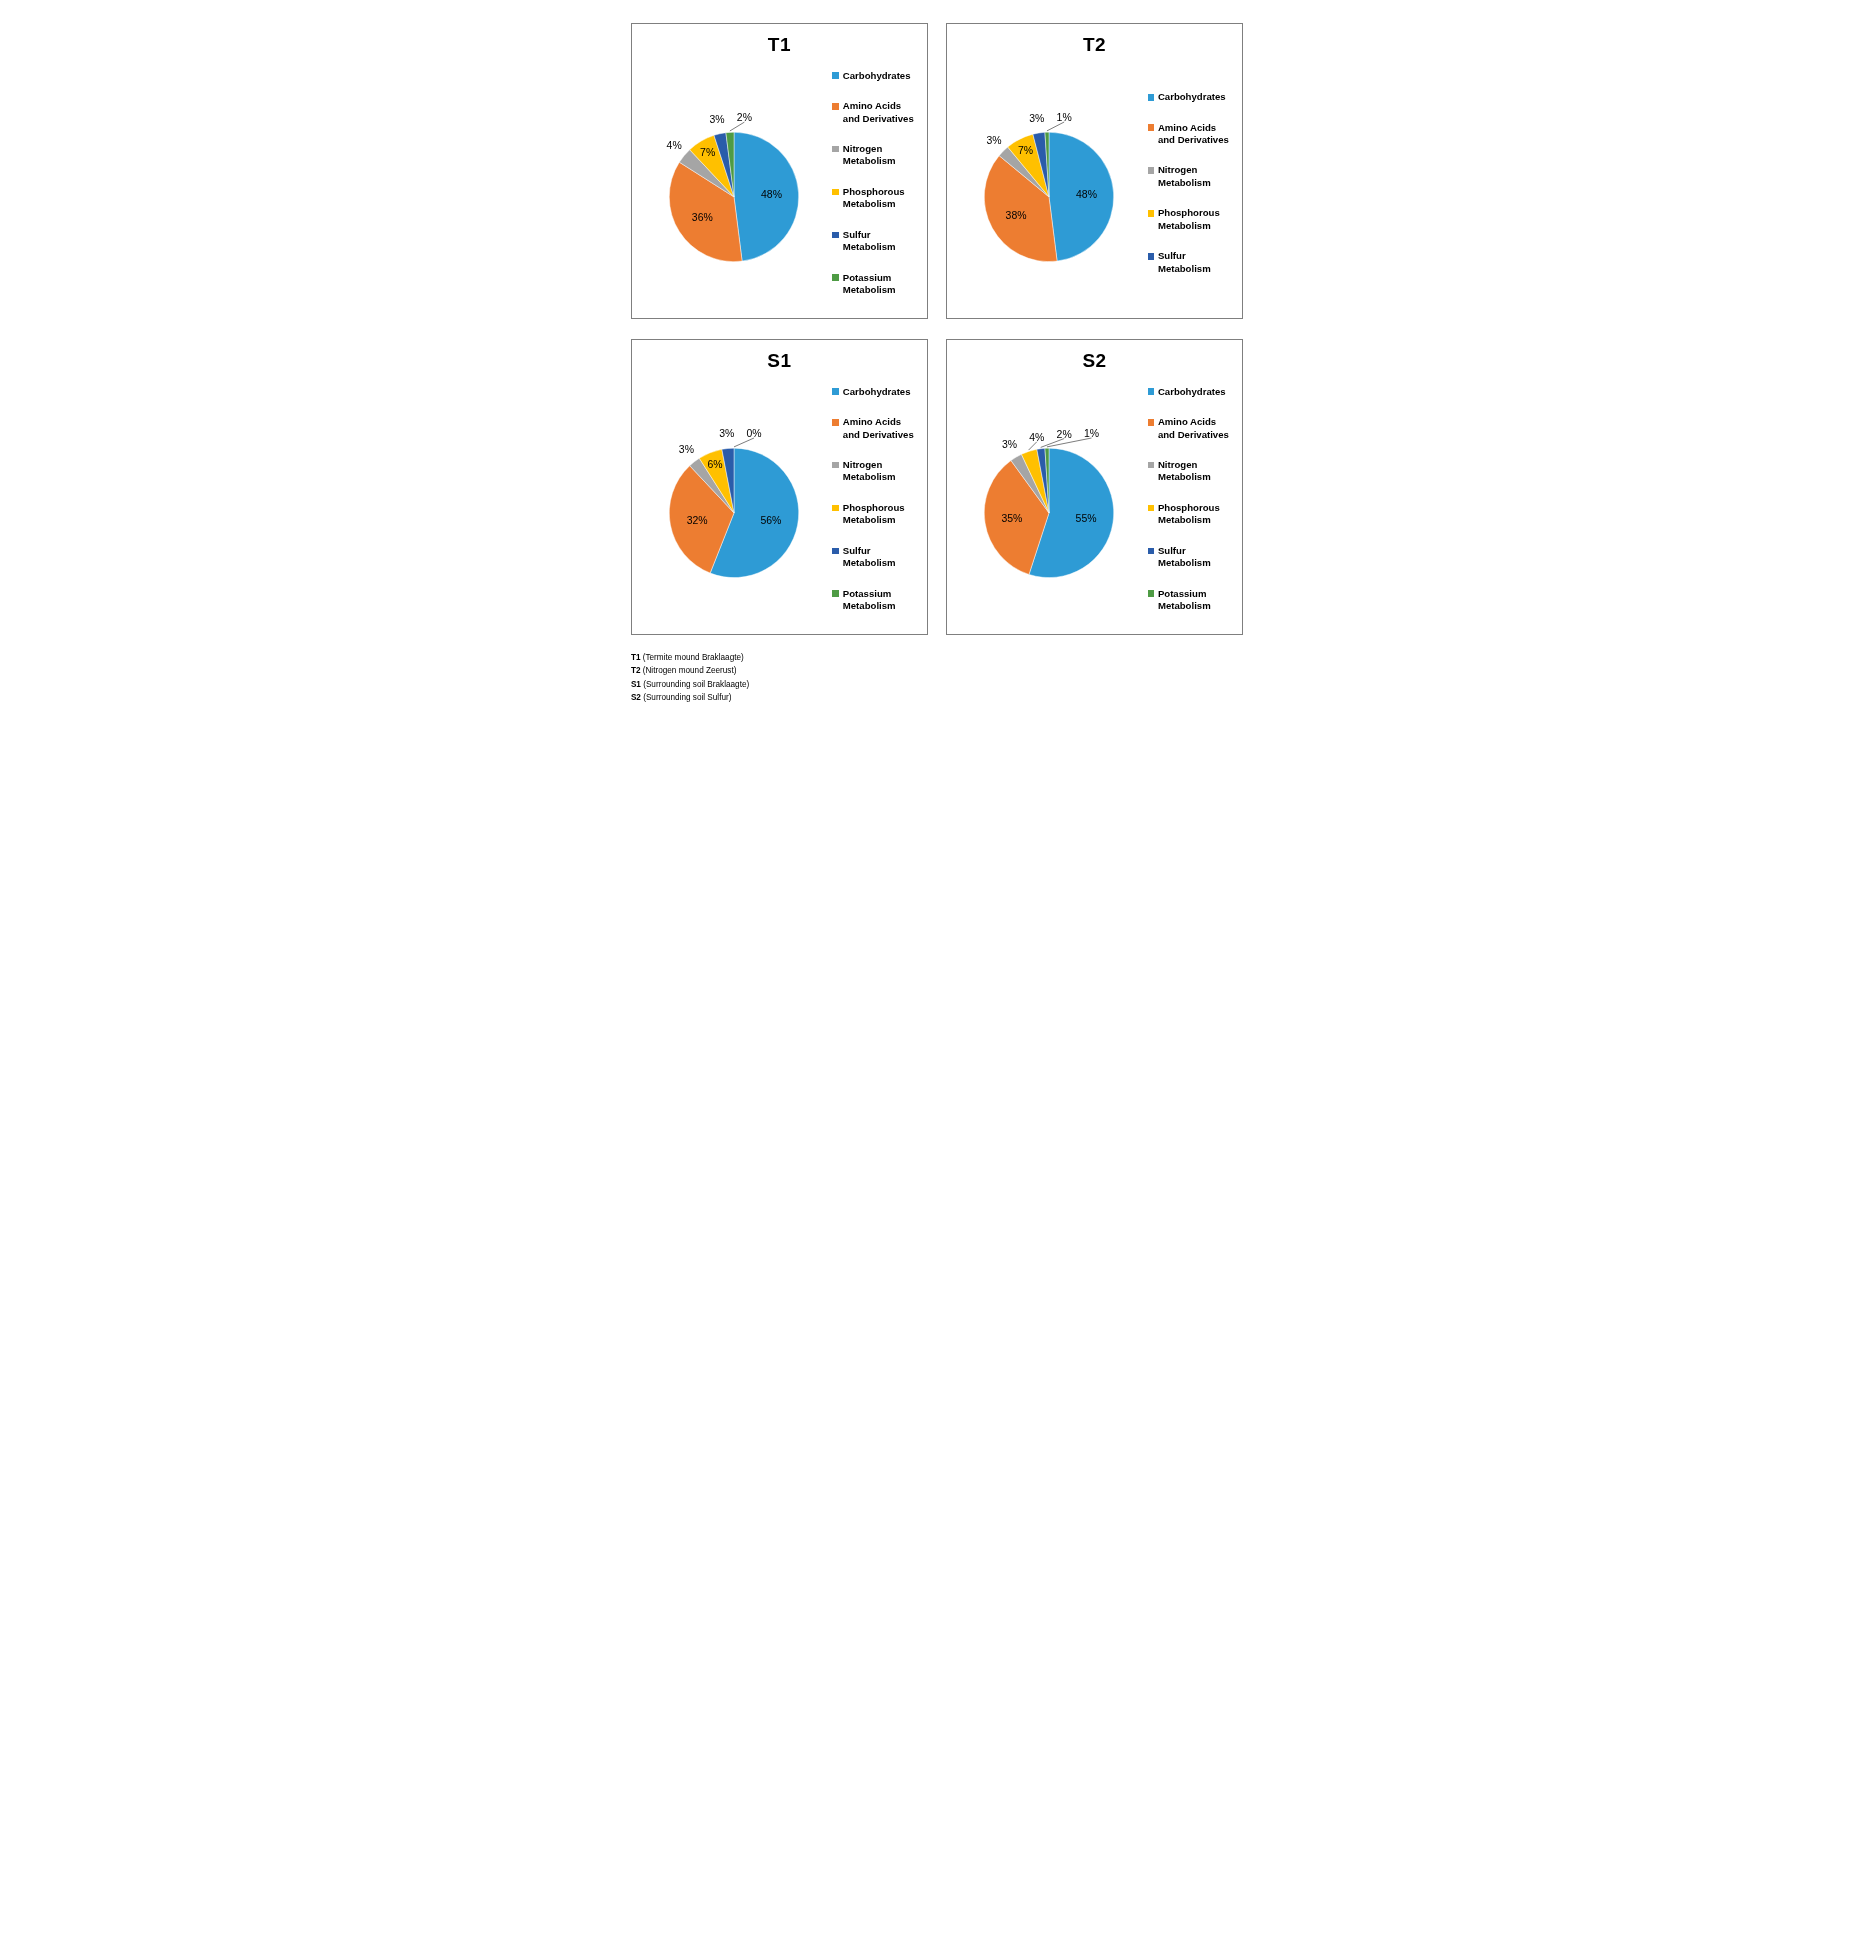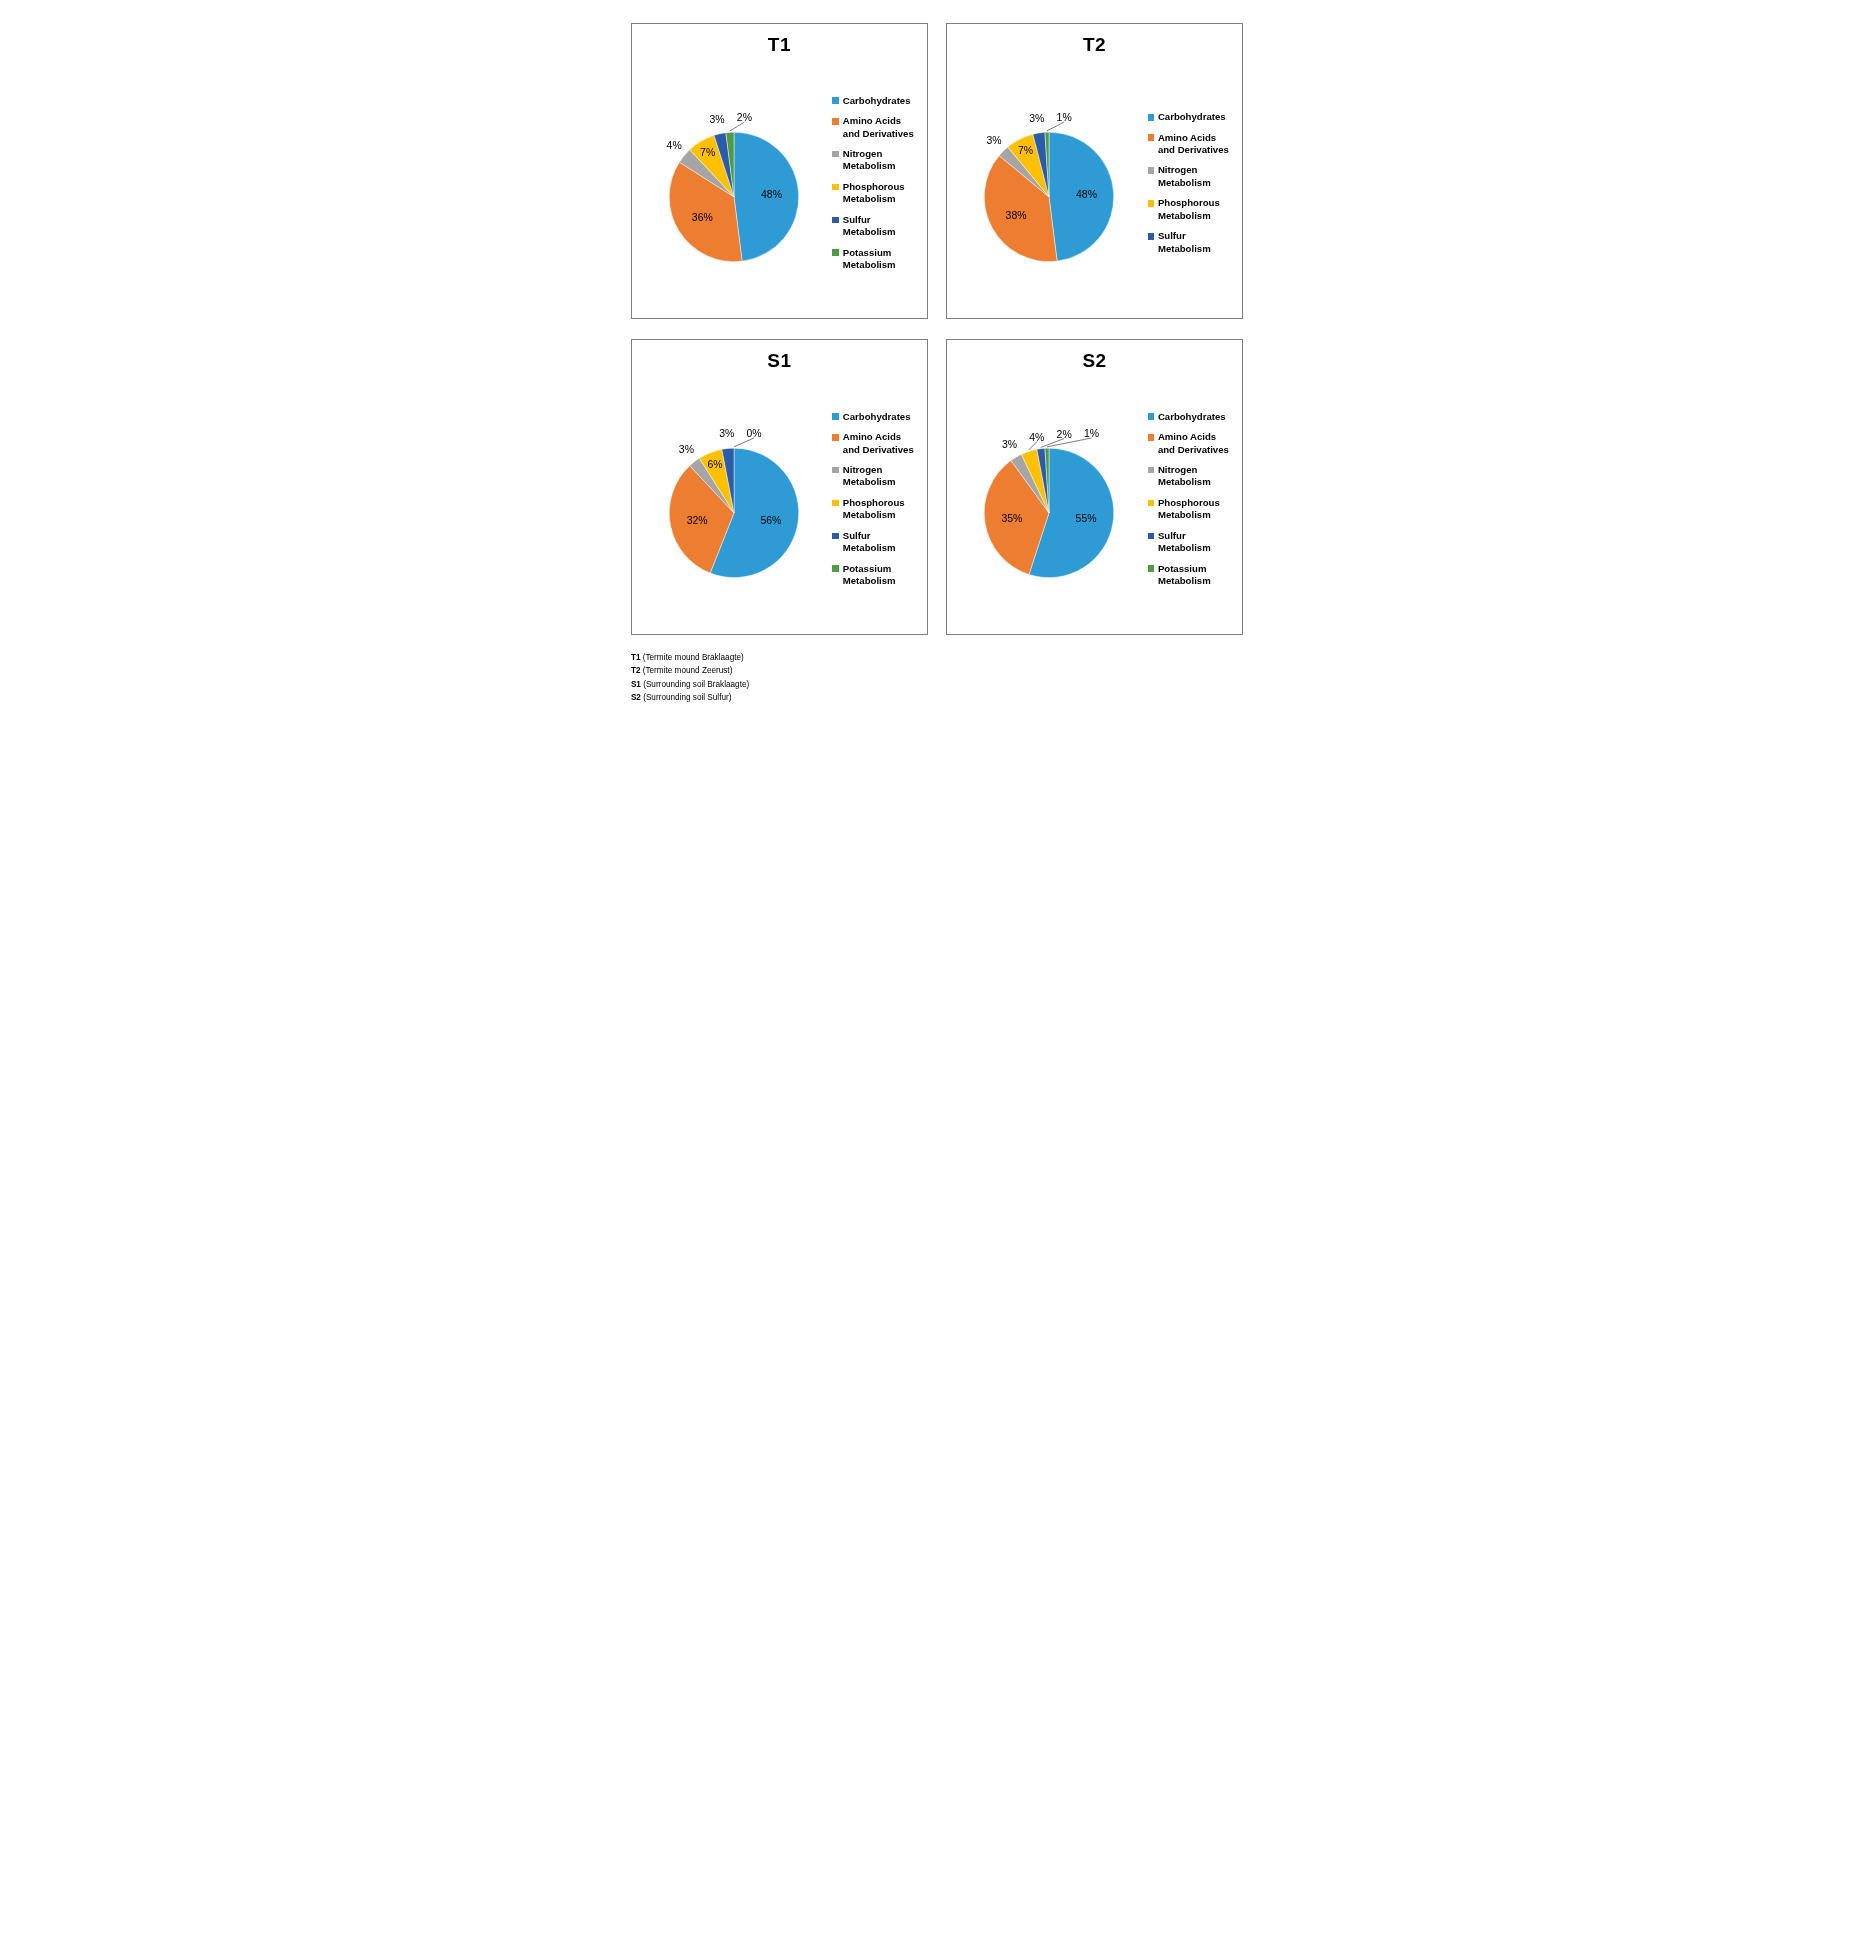--- a/index.html
+++ b/index.html
@@ -50,21 +50,21 @@
   svg.pie text.pct {
     font-family: "Liberation Sans", sans-serif;
     font-size: 23px;
     fill: #000;
   }
   .legend {
     flex: 0 0 91px;
     list-style: none;
     display: flex;
     flex-direction: column;
-    gap: 8px;
+    gap: 18px;
     padding-right: 2.7px;
     margin-top: -4.6px;
   }
   .legend li {
     display: flex;
     align-items: flex-start;
     gap: 3.6px;
     font-size: 9.6px;
     font-weight: bold;
     line-height: 1.3;
@@ -285,19 +285,19 @@
             </li>
           </ul>
       </div>
     </section>
 
   </div>
 
   <div class="footnotes">
     <div class="footnotes-inner">
         <div><span class="footnote-label">T1</span><span> (Termite mound Braklaagte)</span></div>
-        <div><span class="footnote-label">T2</span><span> (Termite mound Zeerust)</span></div>
+        <div><span class="footnote-label">T2</span><span> (Nitrogen mound Zeerust)</span></div>
         <div><span class="footnote-label">S1</span><span> (Surrounding soil Braklaagte)</span></div>
         <div><span class="footnote-label">S2</span><span> (Surrounding soil Sulfur)</span></div>
       </div>
   </div>
 </div>
 
 
 </body></html>

